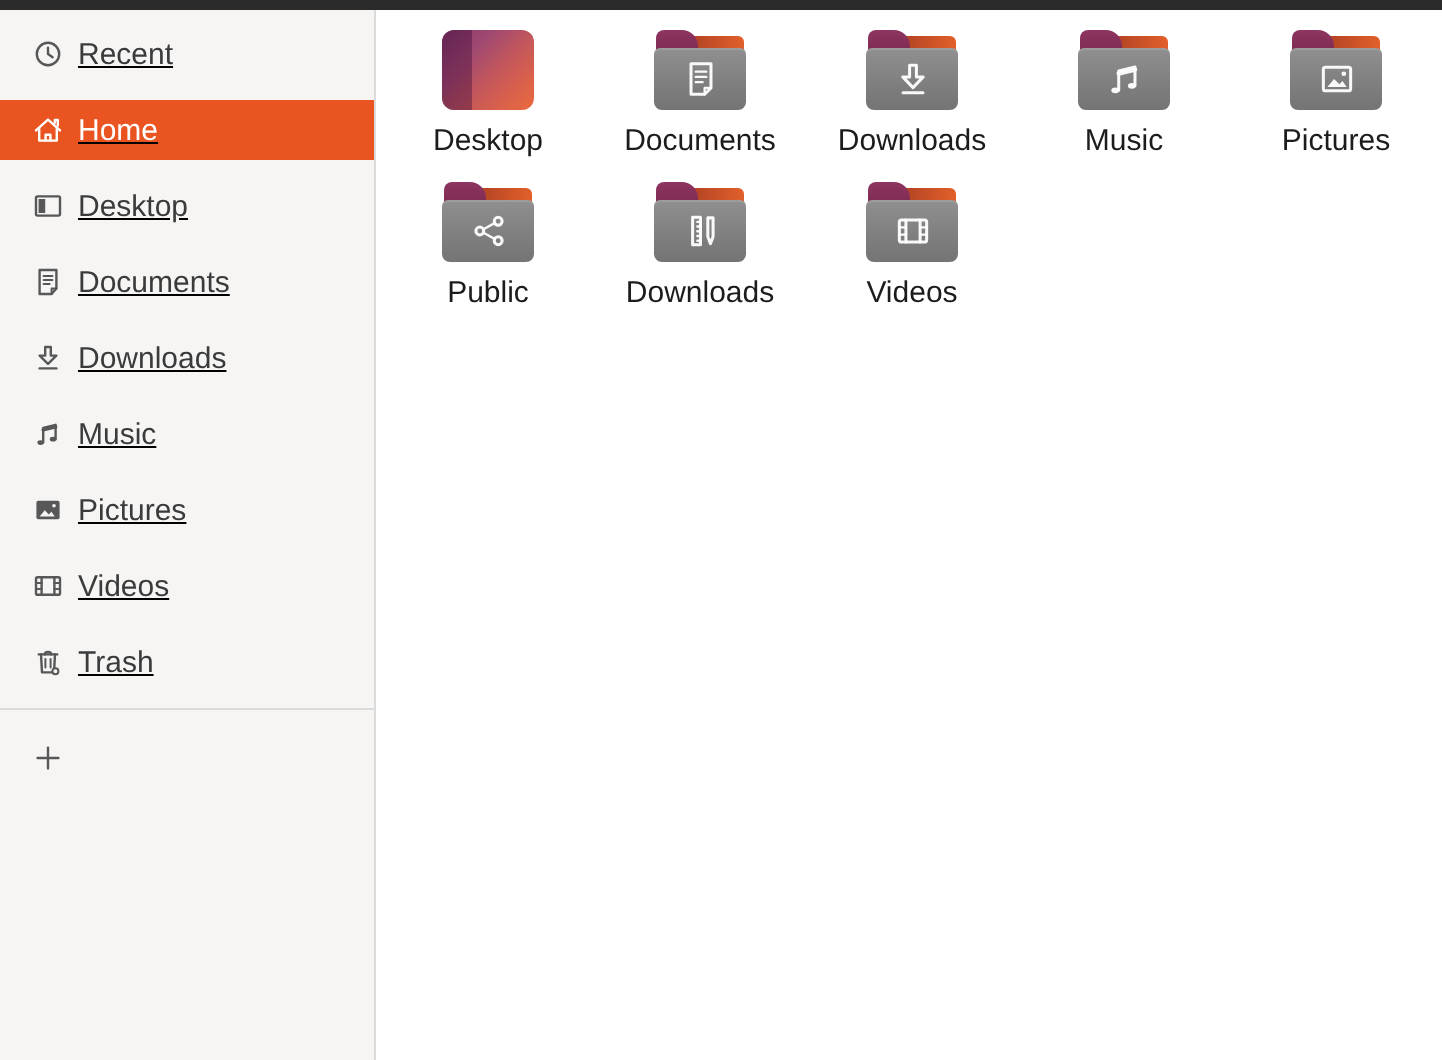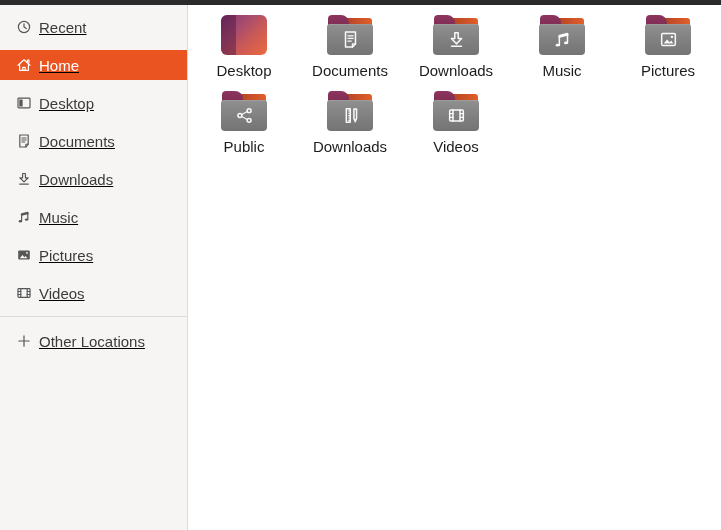--- a/index.html
+++ b/index.html
@@ -190,29 +190,40 @@
     <span class="s-icon">
               <svg viewBox="0 0 16 16" fill="none" stroke="currentColor" stroke-width="1.2" stroke-linejoin="round" stroke-linecap="round">
                 <rect x="2" y="3.6" width="12" height="8.8" rx="0.8"></rect>
                 <path d="M4.8 3.6v8.8M11.2 3.6v8.8"></path>
                 <path d="M2 6.5h2.8M2 9.5h2.8M11.2 6.5H14M11.2 9.5H14" stroke-width="1"></path>
               </svg>
             </span>
     <span class="s-label">Videos</span>
   </li>
 
+  <li class="sidebar-item">
+    <span class="s-icon">
+              <svg viewBox="0 0 16 16" fill="none" stroke="currentColor" stroke-width="1.2" stroke-linejoin="round" stroke-linecap="round">
+                <path d="M3.4 4.2h9.2"></path>
+                <path d="M6.4 4.2c0-1.7 3.2-1.7 3.2 0"></path>
+                <path d="M4.5 4.2l.5 9h6l.5-9"></path>
+                <path d="M6.7 6.5v4.3M9.3 6.5v4.3" stroke-width="1"></path>
+                <circle cx="11.7" cy="12.6" r="1.5" fill="#f6f5f4" stroke-width="1"></circle>
+              </svg>
+            </span>
+    <span class="s-label">Trash</span>
+  </li>
 </ul>
       <div class="sidebar-sep"></div>
       <div class="sidebar-item">
         <span class="s-icon" id="footer-icon">
             <svg viewBox="0 0 16 16" fill="none" stroke="currentColor" stroke-width="1.2" stroke-linejoin="round" stroke-linecap="round">
               <path d="M8 2.8v10.4M2.8 8h10.4"></path>
             </svg>
           </span>
-        <span class="s-label">Other Locations</span>
       </div>
     </aside>
 
     <main class="files" id="file-grid">
   <div class="file-item">
     <div class="icon desktop-grad"></div>
     <div class="f-label">Desktop</div>
   </div>
 
 

